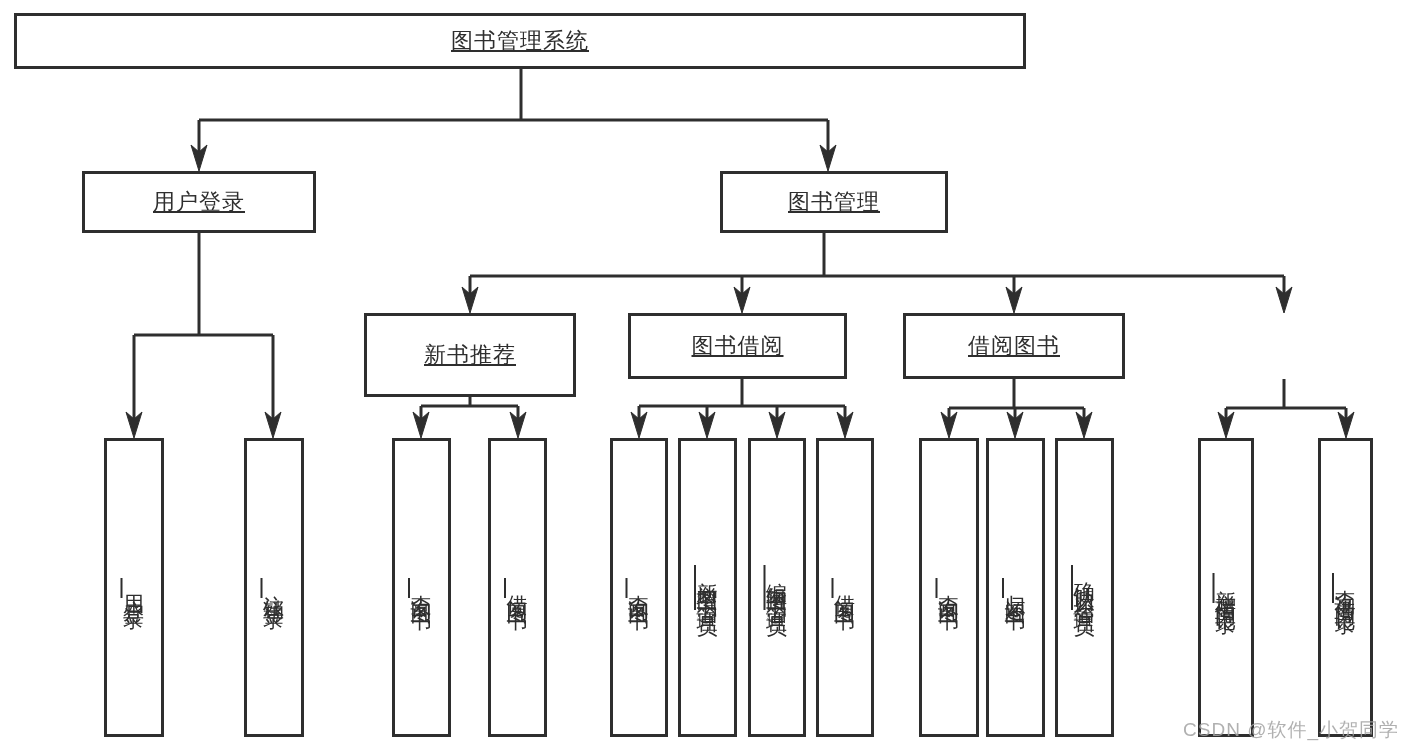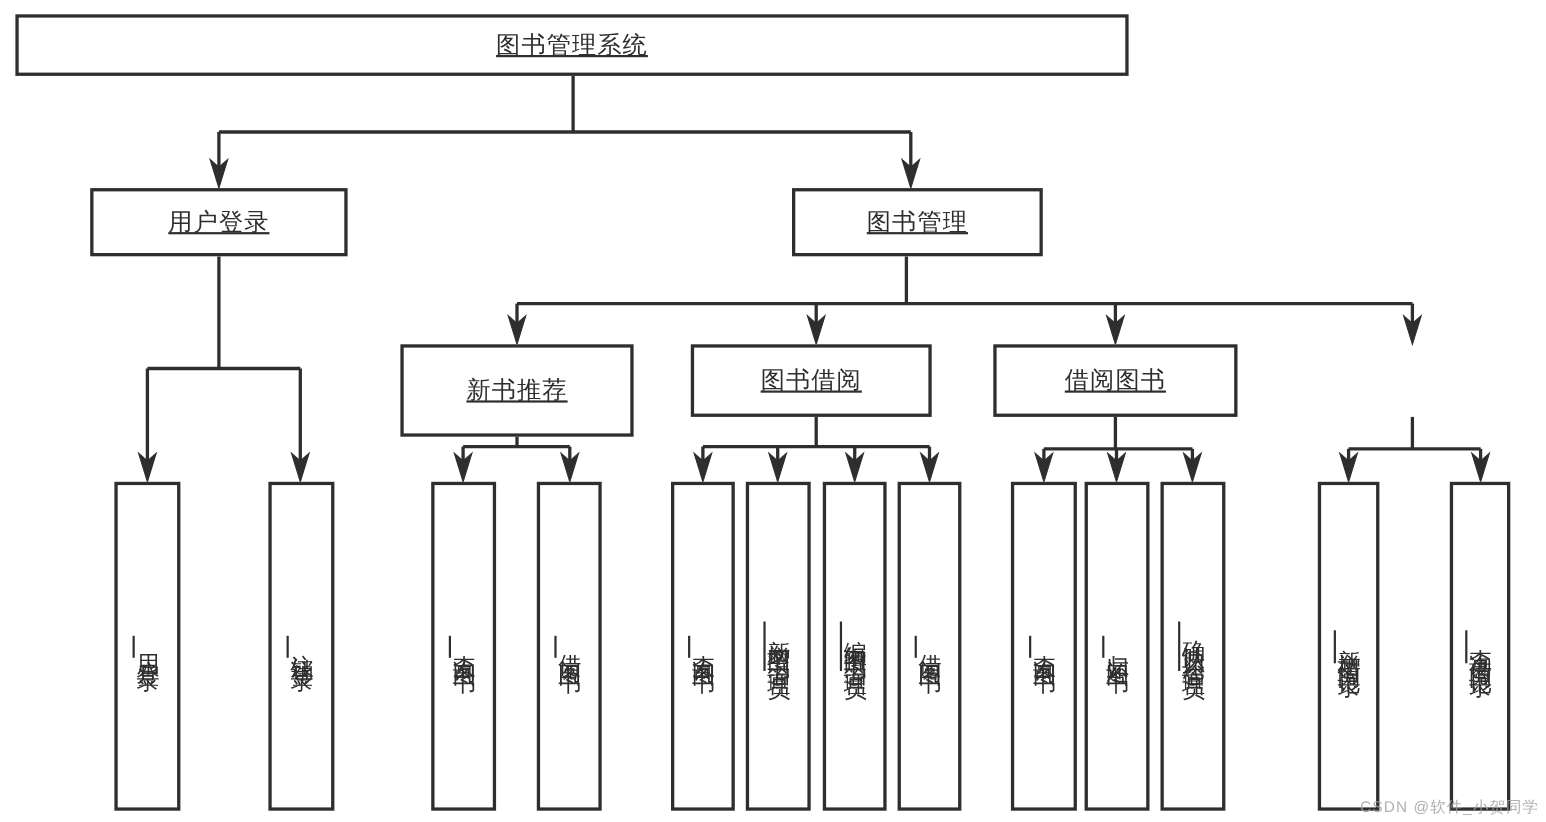--- a/index.html
+++ b/index.html
@@ -36,21 +36,21 @@
     writing-mode:vertical-rl;
     text-orientation:mixed;
     font-size:21px;
     letter-spacing:5px;
     line-height:1;
   }
   .watermark{
     position:absolute;
     right:6px;bottom:4px;
     z-index:3;
-    font-size:14px;
+    font-size:19px;
     letter-spacing:1px;
     color:#a3a3a3;
     opacity:.85;
     white-space:nowrap;
     margin-left:30px;
   }
 </style>
 </head>
 <body>
 

